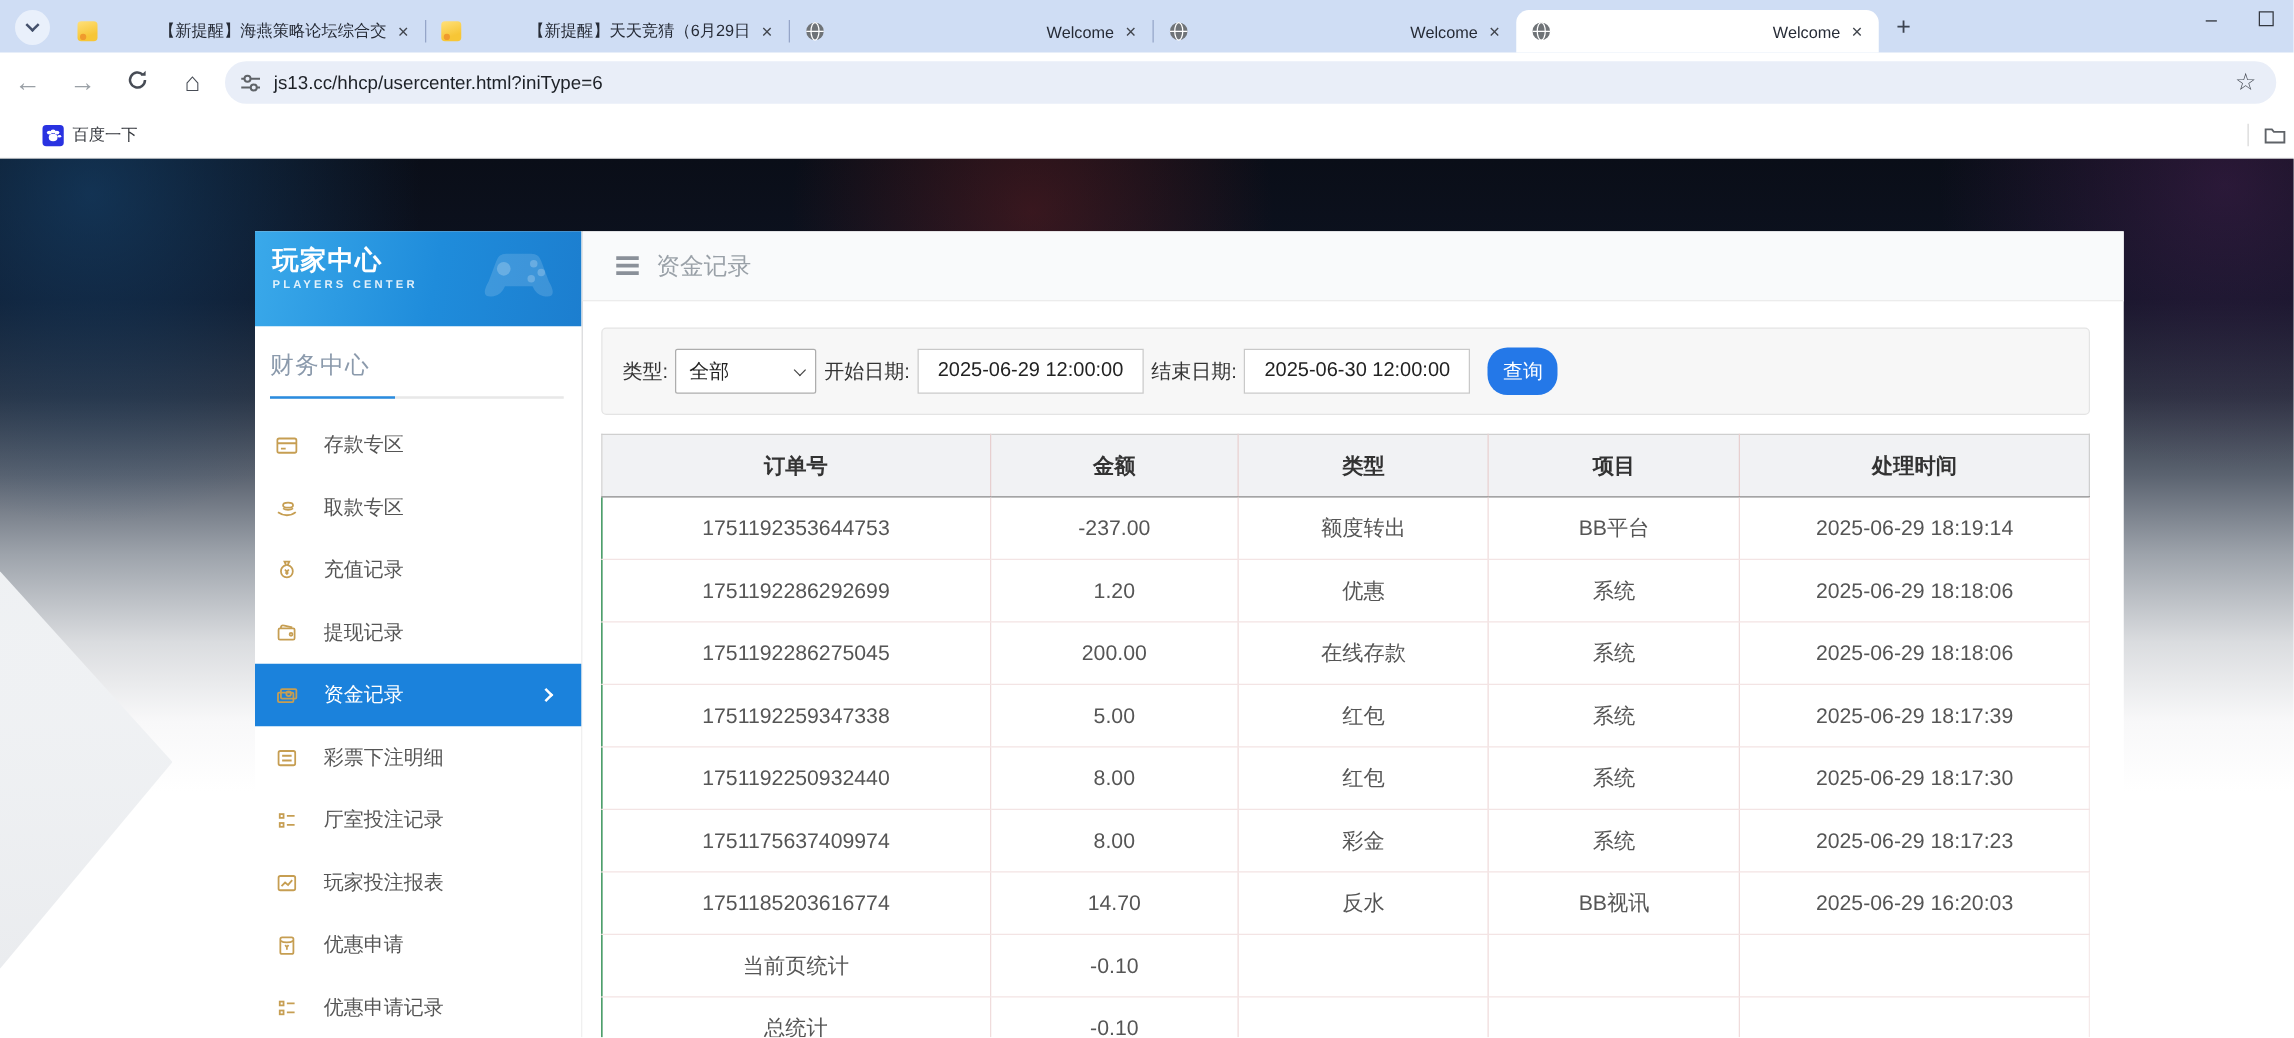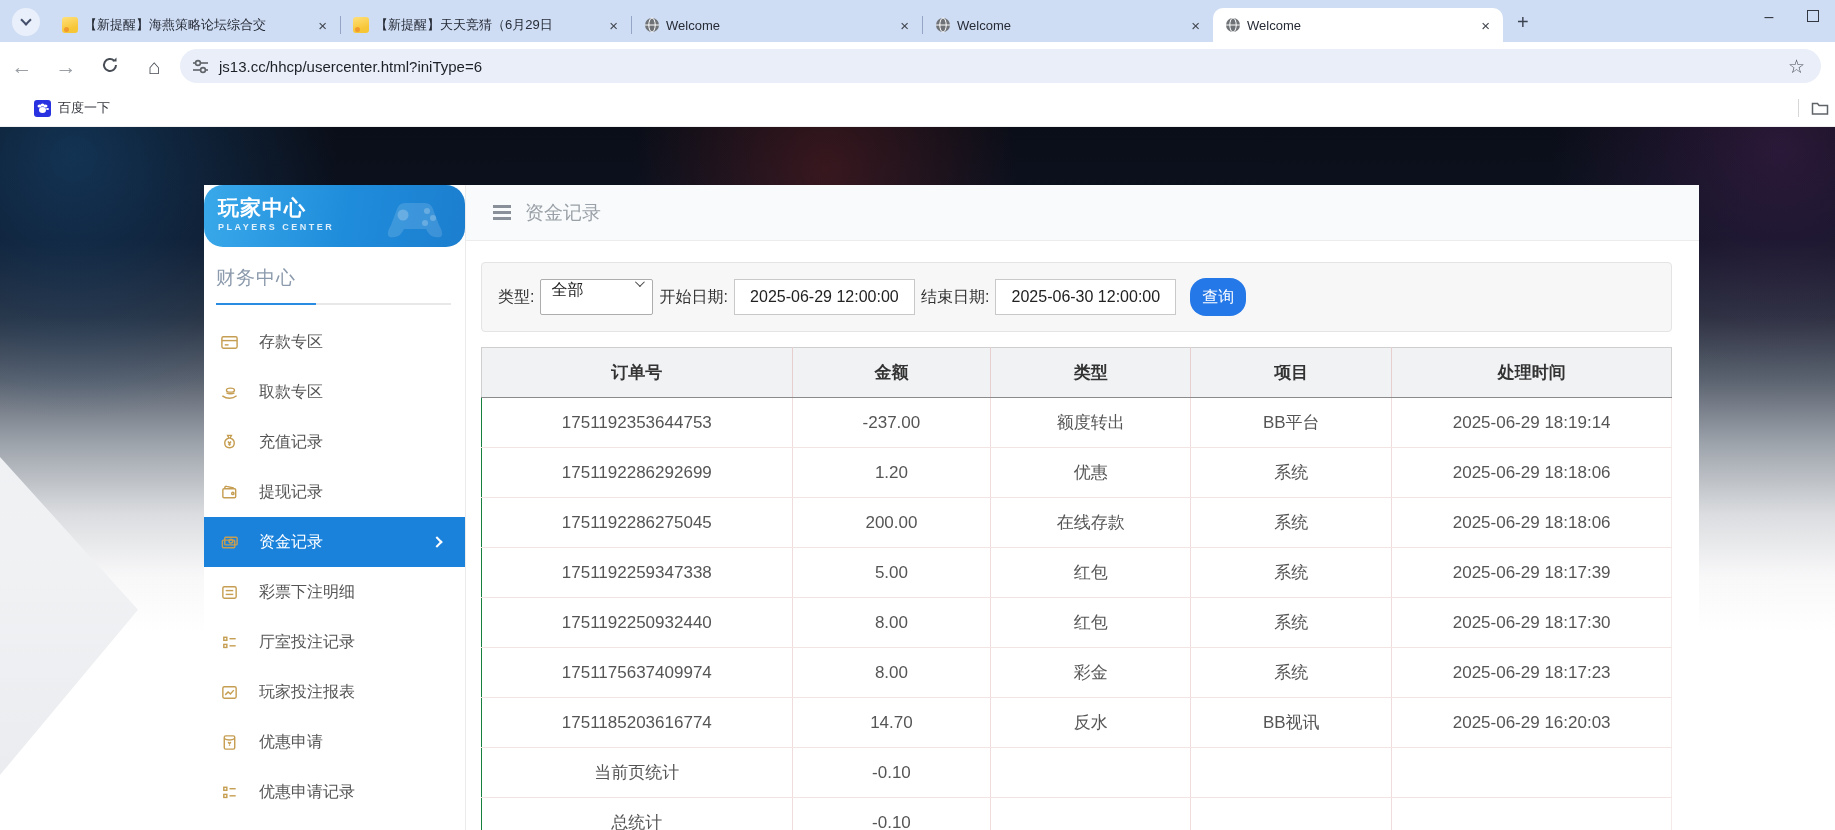--- a/index.html
+++ b/index.html
@@ -7,21 +7,21 @@
     font-family:"Liberation Sans","DejaVu Sans",sans-serif; background:#fff; }
 
   
   .tabstrip { position:relative; width:1835px; height:42px; background:#cfddf4;
     display:flex; align-items:flex-end; }
   .tab-search-btn { width:28px; height:28px; border-radius:50%; background:#e9f0fb;
     margin:0 10px 6px 12px; display:flex; align-items:center; justify-content:center; }
   .chev-down { width:8px; height:8px; border-right:2px solid #44506b; border-bottom:2px solid #44506b;
     transform:rotate(45deg); margin-top:-4px; }
   .tab { width:290px; height:34px; display:flex; align-items:center; padding:0 10px 0 12px;
-    border-radius:10px 10px 0 0; color:#262b36; font-size:13px; flex:none; }
+    border-radius:10px 10px 0 0; color:#262b36; font-size:13px; flex:none;text-align:right; }
   .tab.active { background:#fff; }
   .tab-title { flex:1; overflow:hidden; white-space:nowrap; margin:0 6px; }
   .tab-close { font-size:15px; color:#42464e; padding:0 3px; line-height:1; }
   .tab-sep { width:1px; height:18px; background:#95a5c8; margin-bottom:8px; flex:none; }
   .fav-msg { width:16px; height:16px; flex:none; border-radius:3px;
     background:linear-gradient(160deg,#ffe07a 0%,#f7c636 70%); position:relative; }
   .fav-msg::after { content:""; position:absolute; left:2px; bottom:1px; width:5px; height:5px;
     border-radius:50%; background:#f09a2d; }
   .fav-globe { width:16px; height:16px; flex:none; }
   .newtab-btn { font-size:20px; color:#3c4350; margin:0 0 10px 14px; line-height:1; }
@@ -56,22 +56,22 @@
       radial-gradient(circle at 97% 3%, rgba(110,45,120,.32), transparent 12%),
       linear-gradient(180deg,#0a0e18 0%,#0d1322 16%,#2b3240 27%,#5b6370 36%,#9da3ab 45%,#dadcdf 55%,#f8f8f9 64%,#ffffff 72%,#ffffff 100%);
   }
   .bg-triangle { position:absolute; left:0; top:330px; width:138px; height:318px;
     clip-path:polygon(0 0,100% 48%,0 100%);
     background:linear-gradient(180deg,#f2f4f6,#e9ebee); opacity:.95; }
 
   
   .sidebar { position:absolute; left:204px; top:58px; width:262px; height:645px;
     background:#fff; border-right:1px solid #ebebeb; }
-  .side-banner { height:62px; background:linear-gradient(100deg,#3aa9ea 0%,#1f8cdb 55%,#1c7ecf 100%);
-    position:relative; padding:9px 0 0 14px; overflow:hidden;border-radius:19px; }
+  .side-banner { height:76px; background:linear-gradient(100deg,#3aa9ea 0%,#1f8cdb 55%,#1c7ecf 100%);
+    position:relative; padding:9px 0 0 14px; overflow:hidden; }
   .side-banner h1 { font-size:21px; color:#fff; font-weight:bold; letter-spacing:1px; }
   .side-banner .sub { font-size:9px; color:rgba(255,255,255,.85); letter-spacing:2.5px; font-weight:bold; }
   .gamepad { position:absolute; right:14px; top:8px; opacity:.9; }
   .side-section { margin:18px 14px 0 12px; }
   .side-section .sec-title { font-size:19px; color:#8b9aac; letter-spacing:1px; }
   .sec-rule { margin-top:12px; height:2px; background:#e8e8e8; position:relative; }
   .sec-rule::before { content:""; position:absolute; left:0; top:0; width:100px; height:2px; background:#2a8ce0; }
   .side-menu { margin-top:12px; }
   .side-item { height:50px; display:flex; align-items:center; padding-left:16px; cursor:pointer; }
   .side-item .lbl { font-size:16px; color:#555; margin-left:20px; }
@@ -88,21 +88,21 @@
     display:flex; align-items:center; padding-left:27px; }
   .bars { width:18px; height:2.5px; background:#8a9099; position:relative; margin-right:14px; }
   .bars::before,.bars::after { content:""; position:absolute; left:0; width:18px; height:2.5px; background:#8a9099; }
   .bars::before { top:-6px; } .bars::after { top:6px; }
   .content-title { font-size:19px; color:#9aa1a8; }
 
   .filter-panel { margin:21px 0 0 15px; width:1191px; height:70px; background:#f7f7f7;
     border:1px solid #e4e4e4; border-radius:4px; display:flex; align-items:center; padding-left:10px; }
   .f-label { font-size:16px; color:#333; margin:0 6px; }
   .f-select { width:113px; height:36px; background:#fff; border:1px solid #adadad; border-radius:2px;
-    display:flex; padding:0 10px; font-size:16px; color:#222; }
+    display:flex; align-items:center; padding:0 10px; font-size:16px; color:#222; }
   .f-select .sel-chev { margin-left:auto; width:7px; height:7px; border-right:1.8px solid #444;
     border-bottom:1.8px solid #444; transform:rotate(45deg) translateY(-2px); }
   .f-input { width:181px; height:36px; background:#fff; border:1px solid #c9c9c9;
     display:flex; align-items:center; justify-content:center; font-size:16px; color:#222; }
   .f-btn { width:56px; height:38px; background:#2478e8; color:#fff; font-size:16px; border:none;
     border-radius:16px; margin-left:14px; }
 
   table.funds { margin:15px 0 0 15px; width:1191px; border-collapse:collapse; table-layout:fixed; }
   table.funds th { height:50px; background:#f1f2f4; font-size:17px; font-weight:bold; color:#333;
     border-top:1px solid #cfcfcf; border-bottom:1px solid #8b8b8b;

